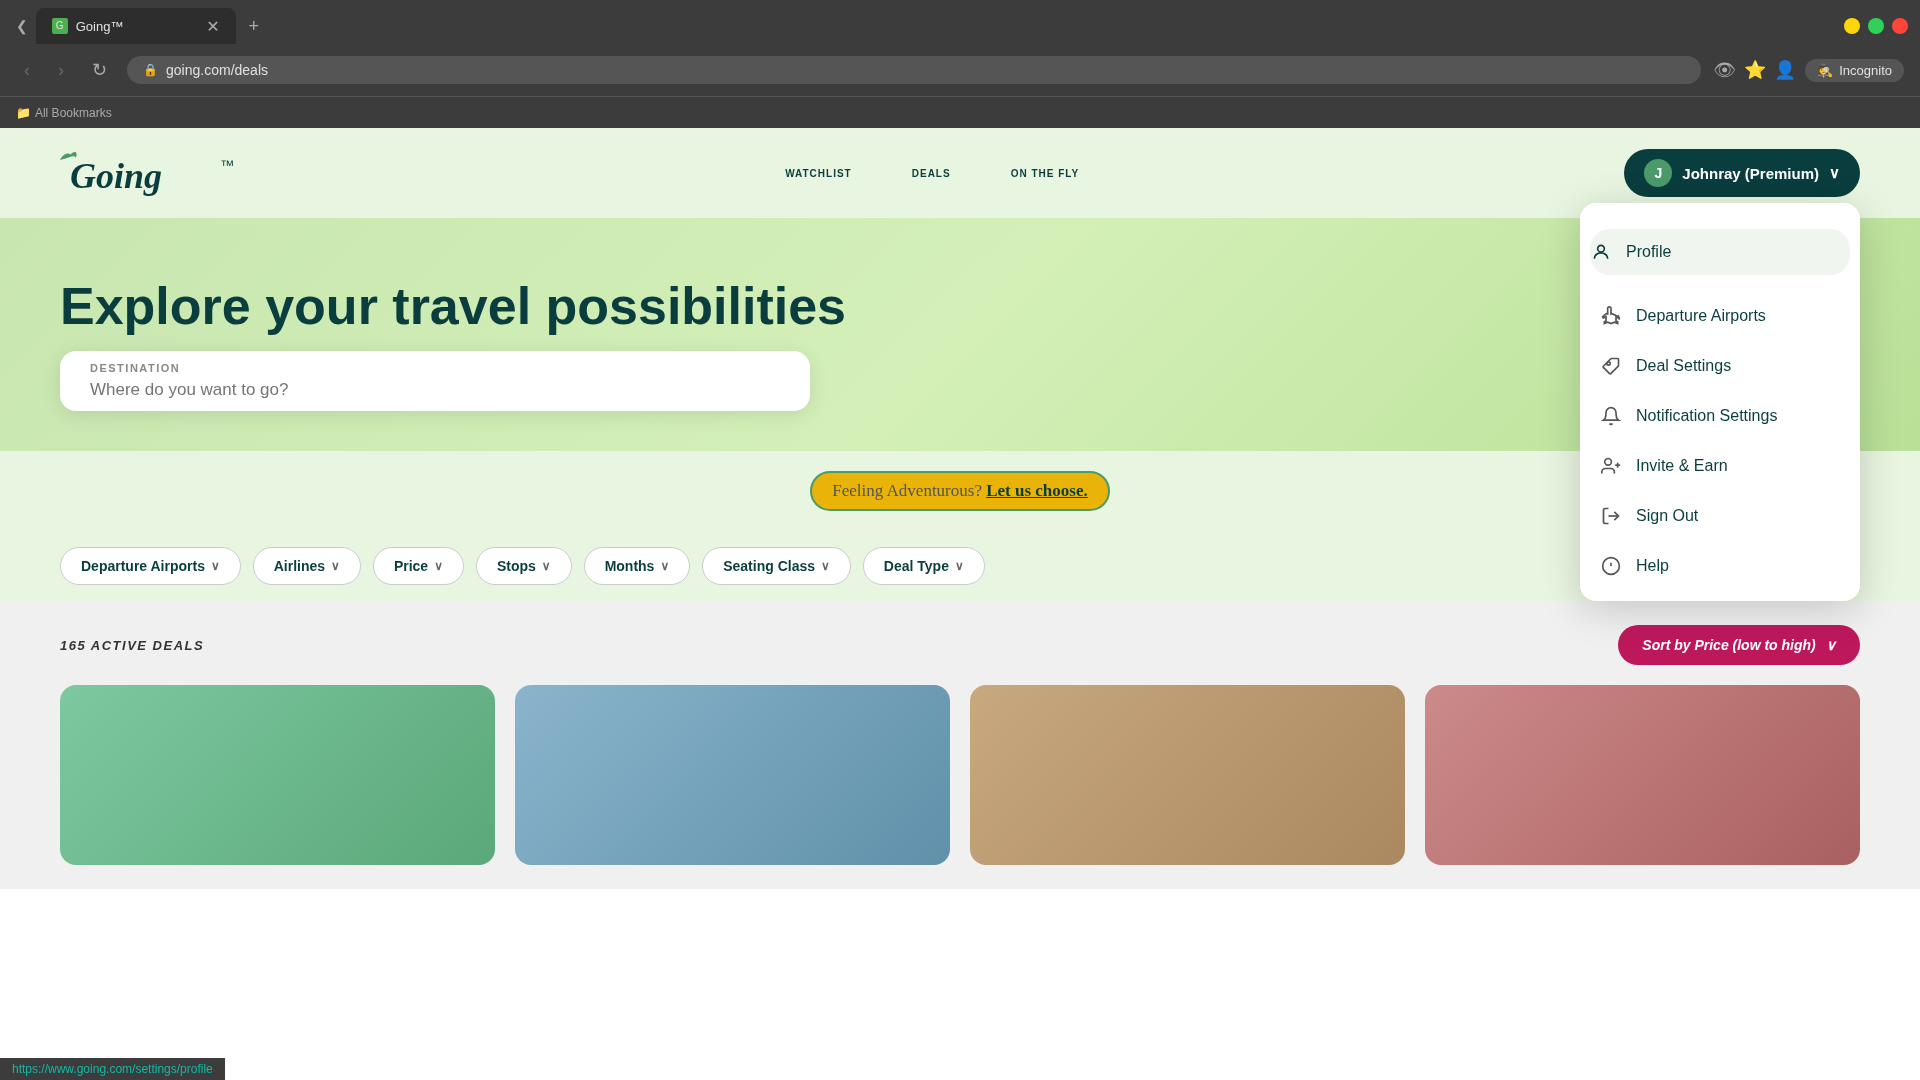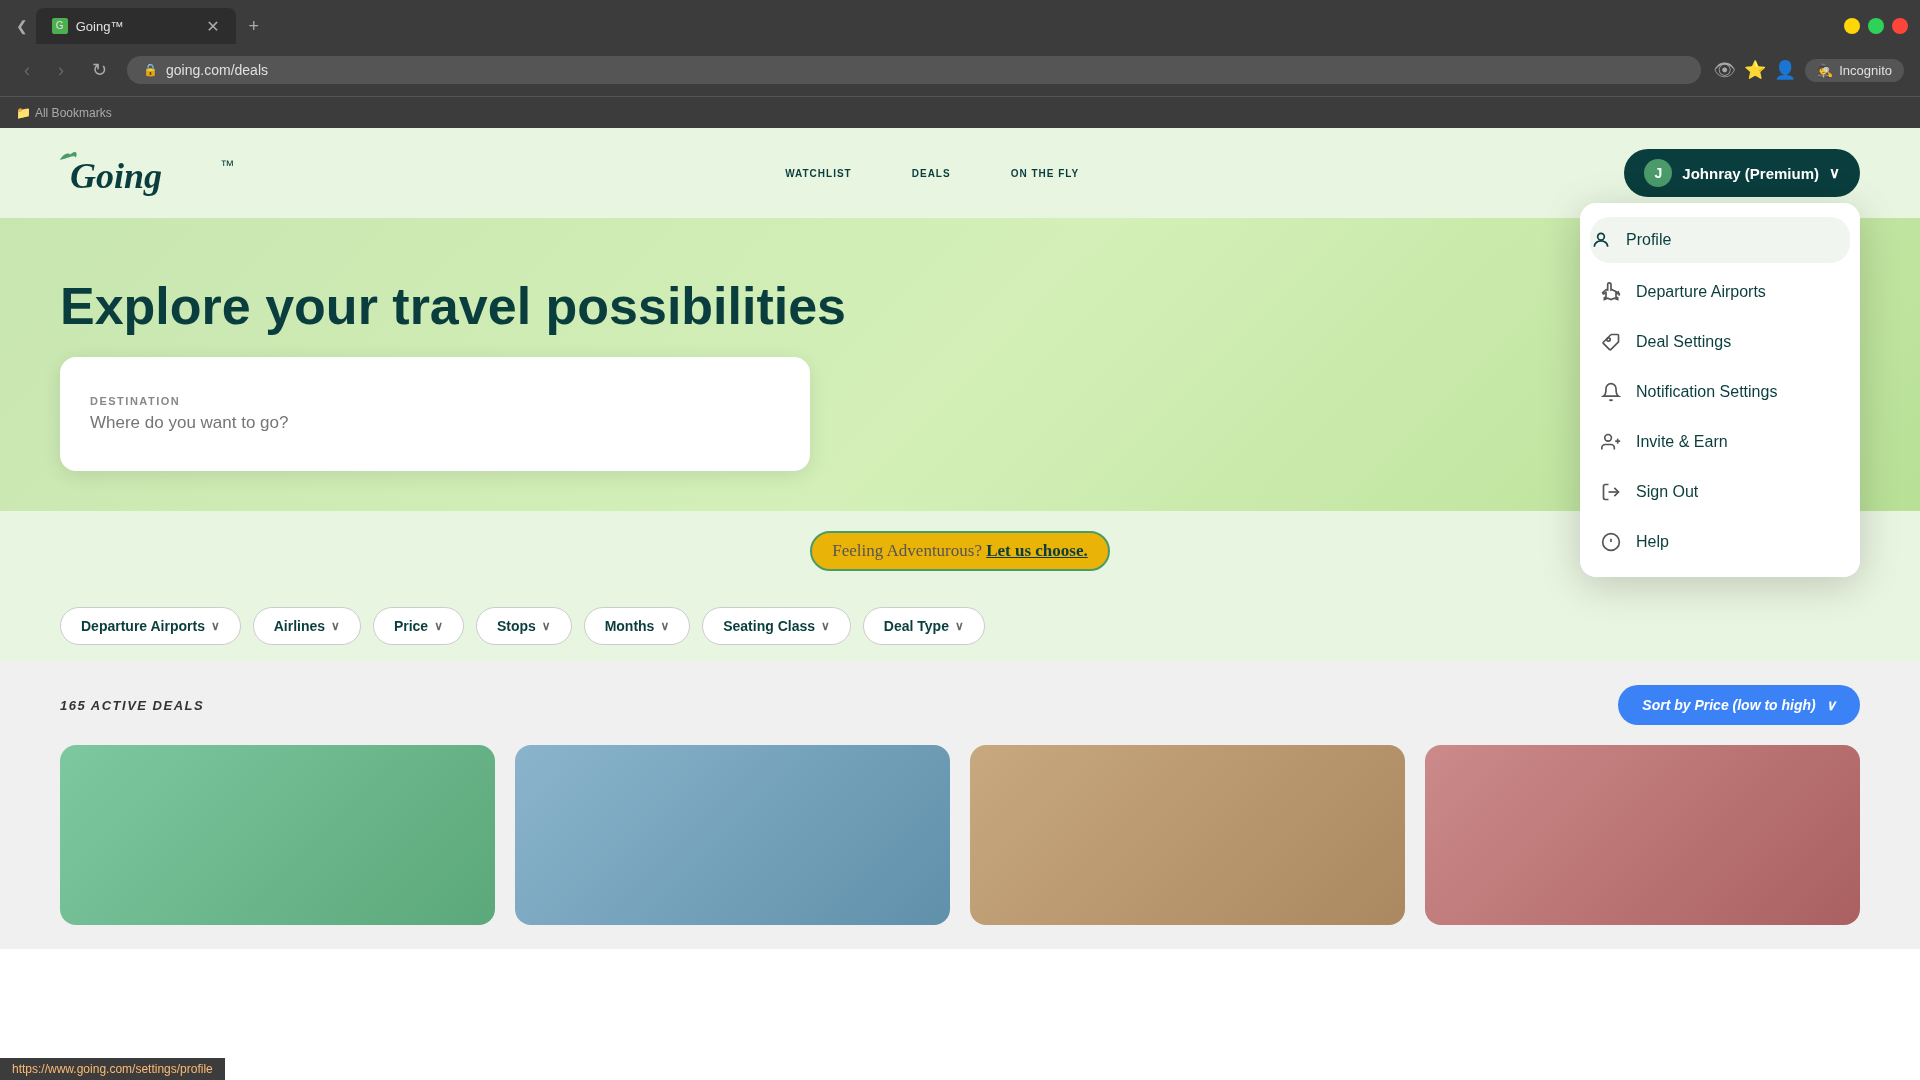--- a/index.html
+++ b/index.html
@@ -34,50 +34,50 @@
     
     .site-header { background: #e8f5e0; padding: 20px 60px; display: flex; align-items: center; justify-content: space-between; position: relative; z-index: 10; }
     .site-nav { display: flex; align-items: center; gap: 60px; }
     .nav-link { color: #0a3d3d; font-weight: 600; font-size: 10px; letter-spacing: 1px; text-transform: uppercase; cursor: pointer; text-decoration: none; }
     .user-btn { background: #0a3d3d; color: #fff; border-radius: 28px; padding: 10px 20px; display: flex; align-items: center; gap: 10px; cursor: pointer; font-size: 15px; font-weight: 600; }
     .user-avatar { width: 28px; height: 28px; border-radius: 50%; background: #4a9a6a; display: flex; align-items: center; justify-content: center; font-size: 14px; color: #fff; }
 
     
     .hero { background: linear-gradient(135deg, #c8e6b0 0%, #d4f0b8 50%, #b8e096 100%); padding: 60px 60px 40px; min-height: 220px; position: relative; }
     .hero-title { font-size: 52px; font-weight: 800; color: #0a3d3d; max-width: 900px; line-height: 1.1; }
-    .search-bar { background: #fff; border-radius: 16px; padding: 38px 30px; margin-top: 22px; max-width: 750px; box-shadow: 0 4px 20px rgba(0,0,0,0.1); }
+    .search-bar { background: #fff; border-radius: 16px; padding: 11px 30px; margin-top: 16px; max-width: 750px; box-shadow: 0 4px 20px rgba(0,0,0,0.1); }
     .search-label { font-size: 11px; font-weight: 700; letter-spacing: 1.5px; color: #888; text-transform: uppercase; margin-bottom: 6px; }
     .search-input { font-size: 17px; color: #ccc; border: none; outline: none; background: none; width: 100%; }
 
     
     .adventure-section { background: #e8f5e0; padding: 20px 60px; display: flex; justify-content: center; }
     .adventure-link { color: #0a3d3d; text-decoration: underline; font-weight: 600; }
     .adventure-badge { background: #eab308; border: 2px solid #4a9a6a; border-radius: 20px; padding: 8px 20px; font-size: 17px; color: #555; font-family: Liberation Serif, serif; }
 
     
     .filter-bar { background: #e8f5e0; padding: 16px 60px; display: flex; gap: 12px; align-items: center; flex-wrap: wrap; }
     .filter-btn { background: #fff; border: 1.5px solid #ccc; border-radius: 24px; padding: 10px 20px; font-size: 14px; font-weight: 600; color: #0a3d3d; cursor: pointer; display: flex; align-items: center; gap: 6px; white-space: nowrap; }
     .filter-btn .chevron { font-size: 12px; color: #666; }
 
     
     .deals-section { background: #f0f0f0; padding: 24px 60px; min-height: 200px; }
     .deals-header { display: flex; justify-content: space-between; align-items: center; margin-bottom: 20px; font-style: italic; }
     .deals-count { font-size: 13px; font-weight: 700; letter-spacing: 1.5px; color: #333; text-transform: uppercase; }
-    .sort-btn { background: #3b82f6; color: #fff; border-radius: 24px; padding: 12px 24px; font-size: 14px; font-weight: 600; cursor: pointer; display: flex; align-items: center; gap: 10px; }
+    .sort-btn { background: #be185d; color: #fff; border-radius: 24px; padding: 12px 24px; font-size: 14px; font-weight: 600; cursor: pointer; display: flex; align-items: center; gap: 10px; }
     .deals-grid { display: grid; grid-template-columns: repeat(4, 1fr); gap: 20px; }
     .deal-card { background: #ddd; border-radius: 16px; height: 180px; overflow: hidden; }
 
     
     .dropdown-menu { position: absolute; top: 75px; right: 60px; background: #fff; border-radius: 16px; box-shadow: 0 8px 40px rgba(0,0,0,0.18); width: 280px; padding: 10px 0; z-index: 1000; }
     .dropdown-item { display: flex; align-items: center; gap: 14px; padding: 14px 20px; cursor: pointer; font-size: 16px; color: #0a3d3d; font-weight: 500; }
-    .dropdown-item.active { background: #f0f5f0; border-radius: 20px; margin: 4px 10px; padding: 12px 0; }
+    .dropdown-item.active { background: #f0f5f0; border-radius: 20px; margin: 16px 10px; padding: 12px 0; }
     .dropdown-icon { width: 22px; height: 22px; display: flex; align-items: center; justify-content: center; color: #555; font-size: 18px; flex-shrink: 0; }
 
     
-    .status-bar { position: fixed; bottom: 0; left: 0; background: #3c3c3c; color: #fdba74; font-size: 12px; padding: 4px 12px; z-index: 9999; }
+    .status-bar { position: fixed; bottom: 0; left: 0; background: #3c3c3c; color: #14b8a6; font-size: 12px; padding: 4px 12px; z-index: 9999; }
 
     
     .logo-container { display: flex; align-items: center; }
   </style>
 </head>
 <body>
 
 <div class="browser-frame">
 
   <div class="browser-tab-bar">

